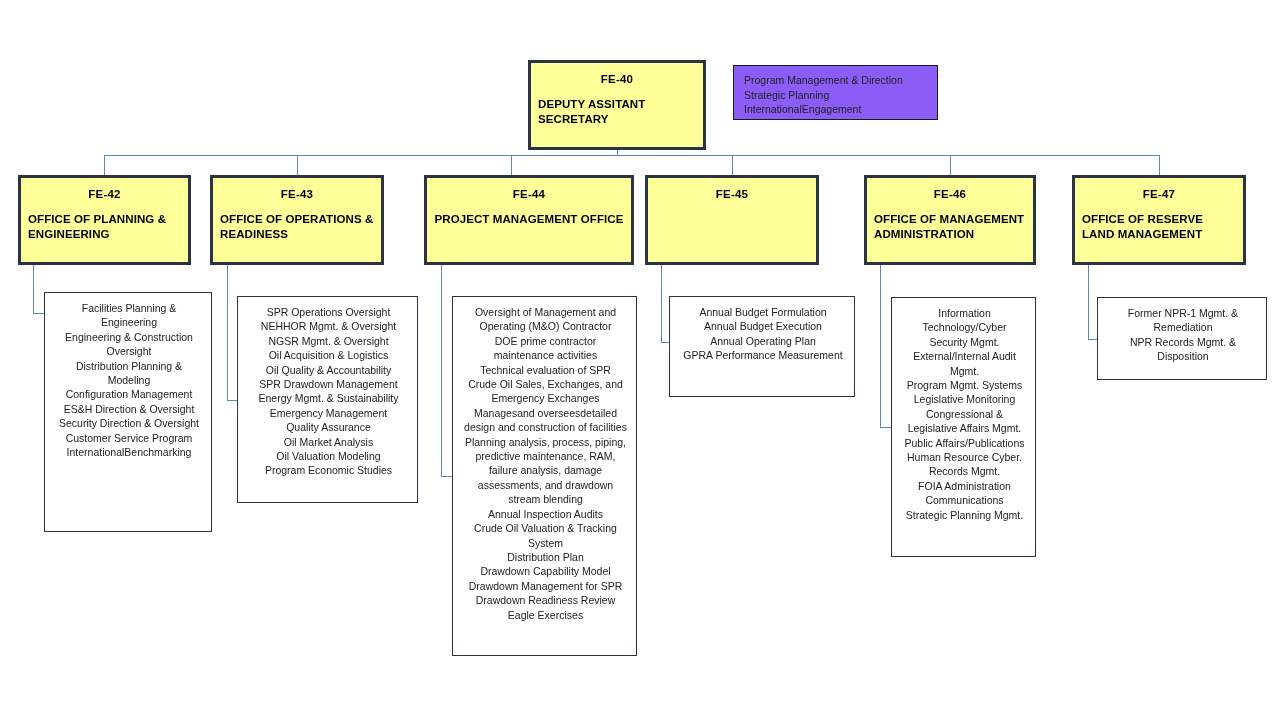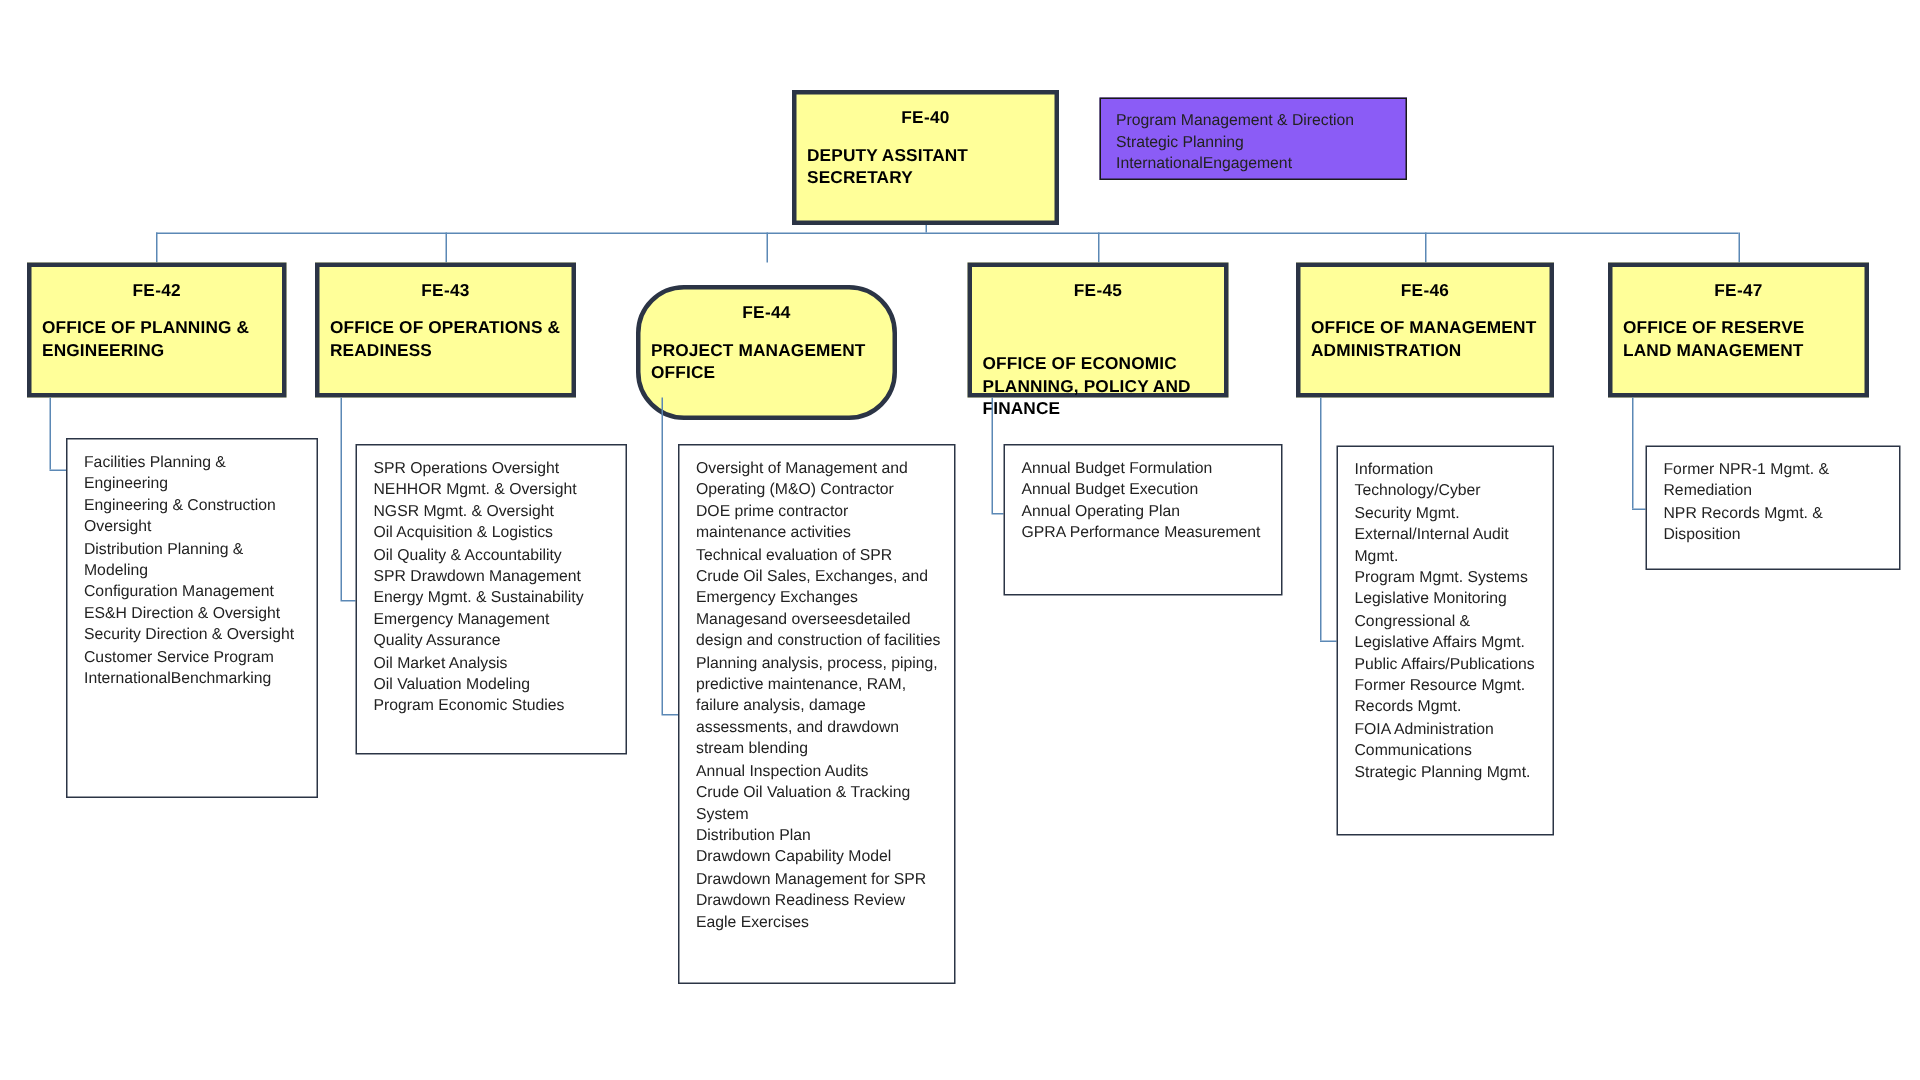--- a/index.html
+++ b/index.html
@@ -37,20 +37,21 @@
   }
 
   
   .detail-box{
     position:absolute;
     background:#ffffff;
     border:1.5px solid #2b3445;
     box-sizing:border-box;
     padding:8px 9px 6px 11px;
     color:#222;
+    text-align:center;
   }
   .detail-line{
     font-size:10.5px;
     line-height:14.4px;
     white-space:normal;
   }
 
   
   .note-box{
     position:absolute;
@@ -90,28 +91,27 @@
   <div class="org-box" style="left:18px;top:175px;width:173px;height:90px;">
     <div class="org-code">FE-42</div>
     <div class="org-title">OFFICE OF PLANNING &amp; ENGINEERING</div>
   </div>
 
   <div class="org-box" style="left:210px;top:175px;width:174px;height:90px;">
     <div class="org-code">FE-43</div>
     <div class="org-title">OFFICE OF OPERATIONS &amp; READINESS</div>
   </div>
 
-  <div class="org-box" style="left:424px;top:190px;width:174px;height:90px;border-radius:32px;">
+  <div class="org-box" style="left:424px;top:175px;width:210px;height:90px;">
     <div class="org-code">FE-44</div>
     <div class="org-title">PROJECT MANAGEMENT OFFICE</div>
   </div>
 
   <div class="org-box" style="left:645px;top:175px;width:174px;height:90px;gap:24px;">
     <div class="org-code">FE-45</div>
-    <div class="org-title">OFFICE OF ECONOMIC PLANNING, POLICY AND FINANCE</div>
   </div>
 
   <div class="org-box" style="left:864px;top:175px;width:172px;height:90px;">
     <div class="org-code">FE-46</div>
     <div class="org-title">OFFICE OF MANAGEMENT ADMINISTRATION</div>
   </div>
 
   <div class="org-box" style="left:1072px;top:175px;width:174px;height:90px;">
     <div class="org-code">FE-47</div>
     <div class="org-title">OFFICE OF RESERVE LAND MANAGEMENT</div>
@@ -184,21 +184,21 @@
       <div class="detail-line">GPRA Performance Measurement</div>
     </div>
 
   <div class="detail-box" style="left:891px;top:297px;width:145px;height:260px;">
       <div class="detail-line">Information Technology/Cyber Security Mgmt.</div>
       <div class="detail-line">External/Internal Audit Mgmt.</div>
       <div class="detail-line">Program Mgmt. Systems</div>
       <div class="detail-line">Legislative Monitoring</div>
       <div class="detail-line">Congressional &amp; Legislative Affairs Mgmt.</div>
       <div class="detail-line">Public Affairs/Publications</div>
-      <div class="detail-line">Former Resource Mgmt.</div>
+      <div class="detail-line">Human Resource Cyber.</div>
       <div class="detail-line">Records Mgmt.</div>
       <div class="detail-line">FOIA Administration</div>
       <div class="detail-line">Communications</div>
       <div class="detail-line">Strategic Planning Mgmt.</div>
     </div>
 
   <div class="detail-box" style="left:1097px;top:297px;width:170px;height:83px;">
       <div class="detail-line">Former NPR-1 Mgmt. &amp; Remediation</div>
       <div class="detail-line">NPR Records Mgmt. &amp; Disposition</div>
     </div>

